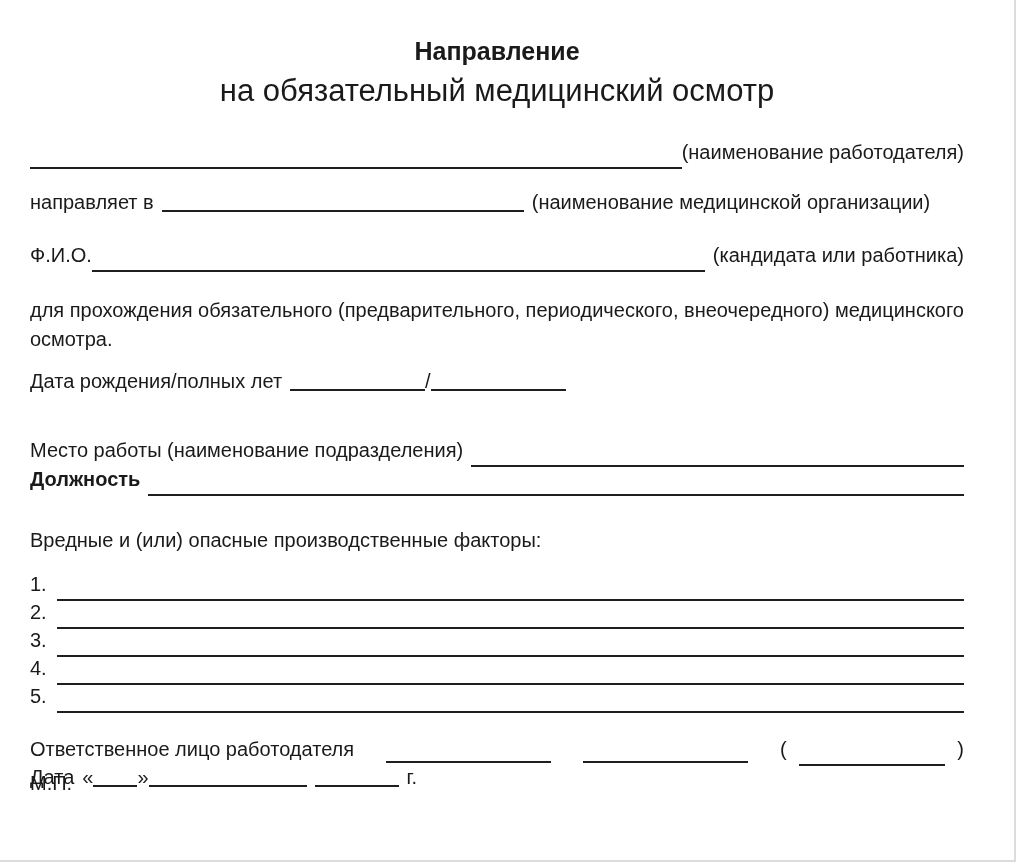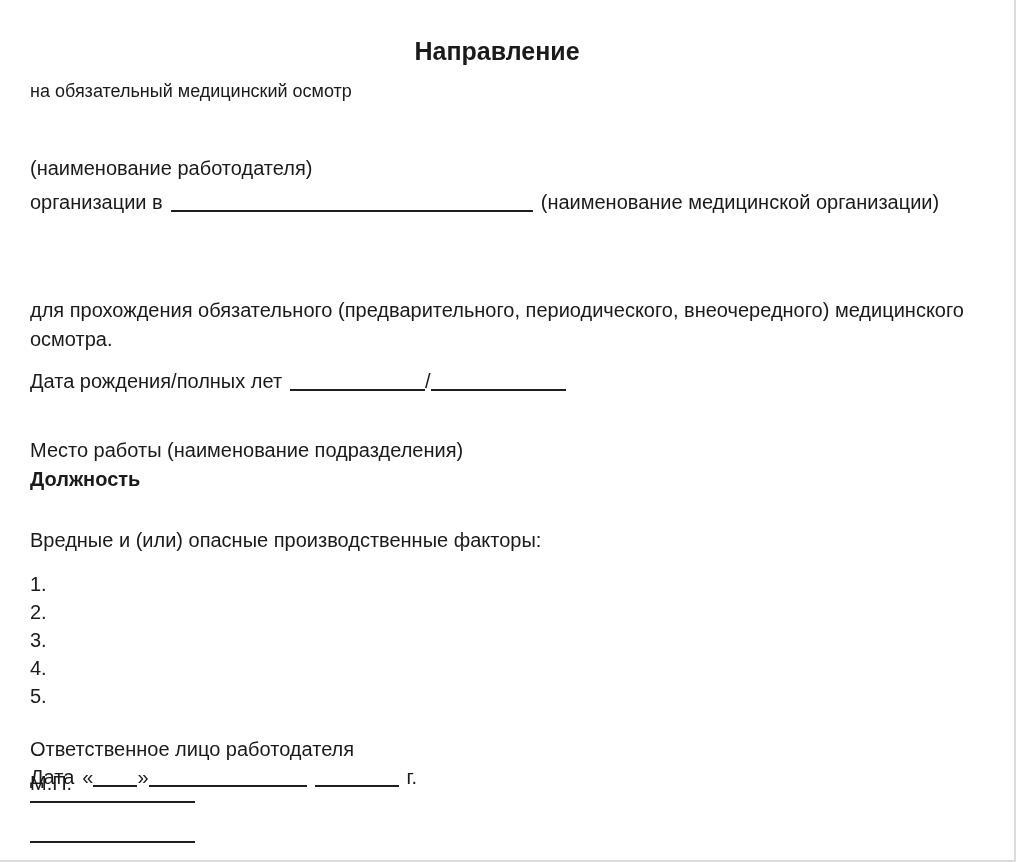--- a/index.html
+++ b/index.html
@@ -16,31 +16,32 @@
     border-right: 2px solid #dcdcdc;
     border-bottom: 2px solid #dcdcdc;
   }
   .row {
     position: absolute;
     left: 30px;
     width: 934px;
     line-height: 28px;
     white-space: nowrap;
   }
-  .flexrow { display: flex; align-items: flex-start; flex-direction: column; }
+  .flexrow { display: flex; align-items: flex-end; }
   .title {
     top: 36px;
     text-align: center;
     font-size: 25px;
     font-weight: bold;
     line-height: 30px;
   }
   .subtitle {
     top: 76px;
-    font-size: 18px;
+    text-align: center;
+    font-size: 31px;
     line-height: 30px;
   }
   .blank {
     display: inline-block;
     border-bottom: 2px solid #1f1f1f;
     height: 16px;
     vertical-align: -3px;
   }
   .blank-grow { flex: 1 1 auto; border-bottom: 2px solid #1f1f1f; height: 16px; transform: translateY(3px); }
   .gap-s { display: inline-block; width: 8px; }
@@ -80,23 +81,29 @@
 
   <div class="row title">Направление</div>
   <div class="row subtitle">на обязательный медицинский осмотр</div>
 
   <div class="row flexrow r-employer">
     <span class="blank-grow"></span>
       <span>(наименование работодателя)</span>
   </div>
 
   <div class="row r-sends">
-    <span>организации в</span><span class="gap-s"></span><span class="blank w-sends"></span><span class="gap-s"></span><span>(наименование медицинской организации)</span>
+    <span>направляет в</span><span class="gap-s"></span><span class="blank w-sends"></span><span class="gap-s"></span><span>(наименование медицинской организации)</span>
   </div>
 
+  <div class="row flexrow r-fio">
+    <span>Ф.И.О.</span>
+      <span class="blank-grow"></span>
+      <span class="gap-s"></span>
+      <span>(кандидата или работника)</span>
+  </div>
 
   <div class="row para">для прохождения обязательного (предварительного, периодического, внеочередного) медицинского осмотра.</div>
 
   <div class="row r-birth">
     <span>Дата рождения/полных лет</span><span class="gap-s"></span><span class="blank w-birth"></span><span>/</span><span class="blank w-birth"></span>
   </div>
 
   <div class="row flexrow r-workplace">
     <span>Место работы (наименование подразделения)</span>
       <span class="gap-s"></span>

